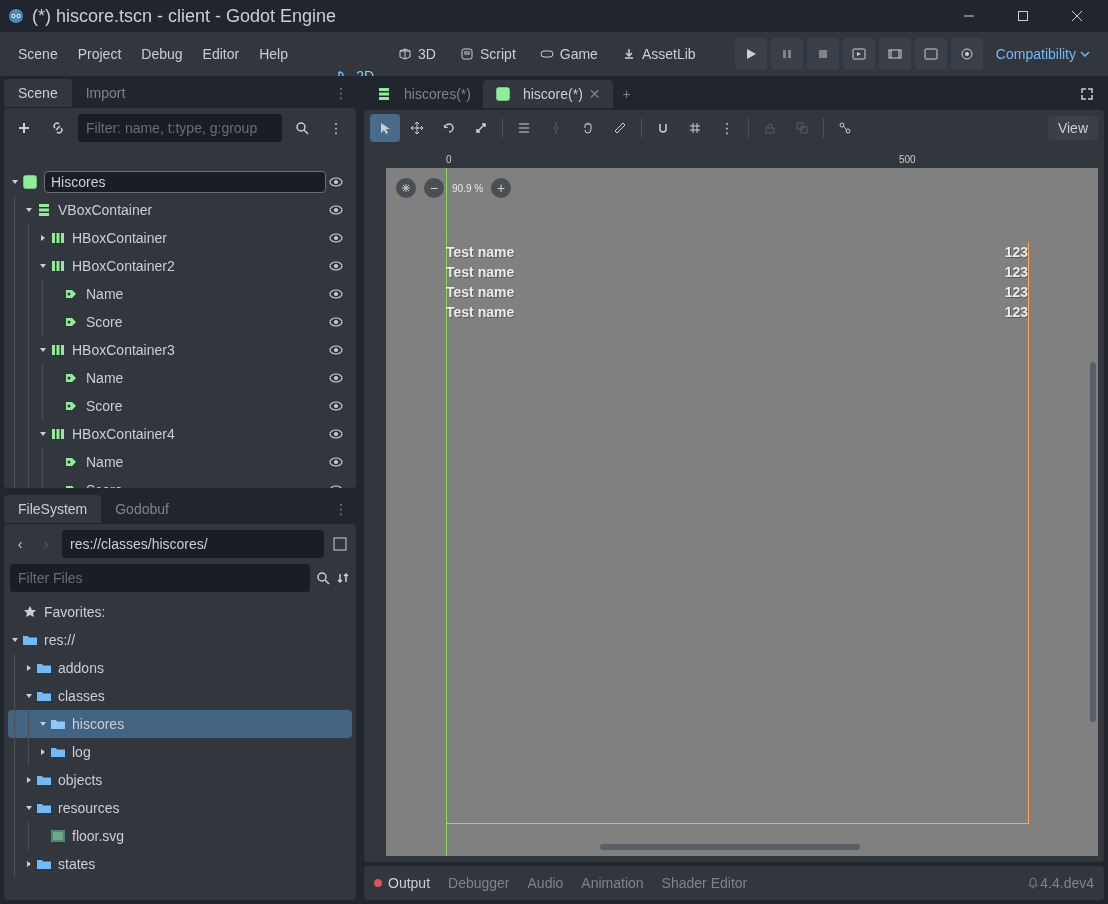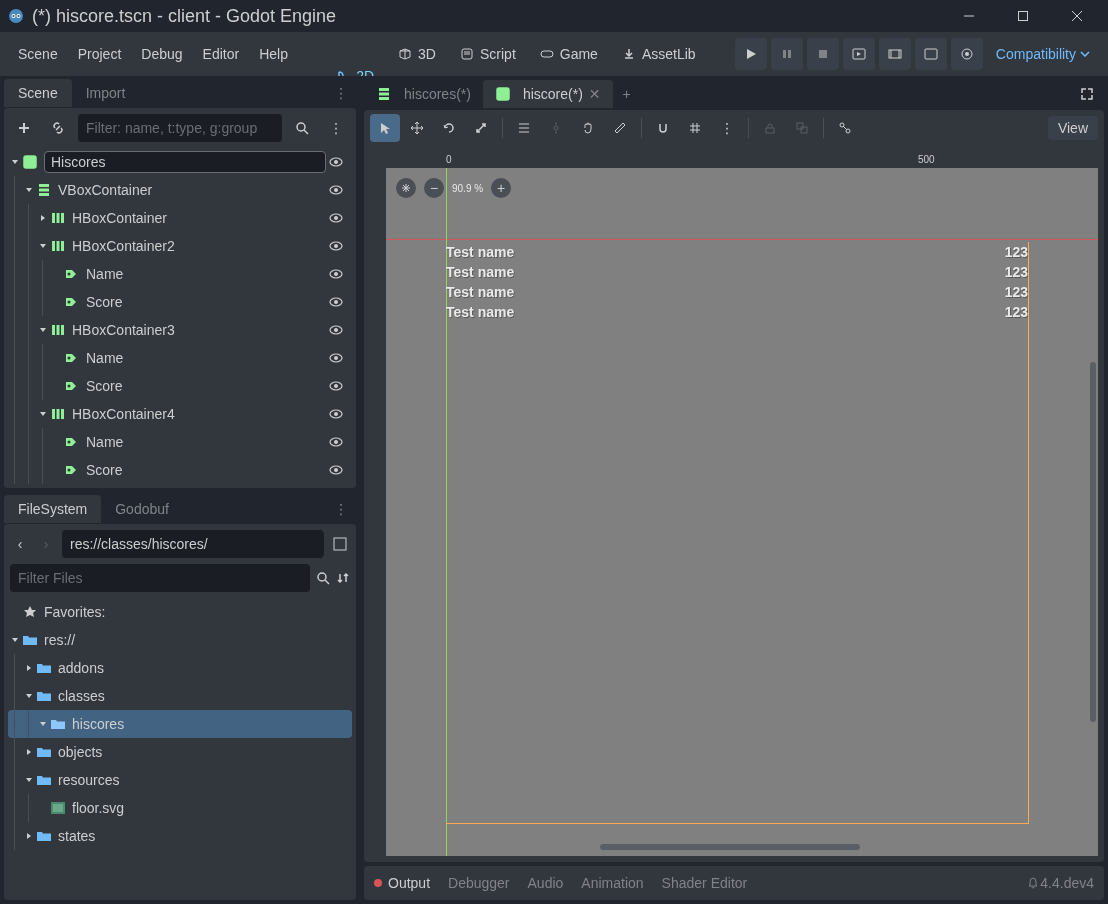--- a/index.html
+++ b/index.html
@@ -16,21 +16,21 @@
 .menubar .mode.active { color: #7dd3fc; margin-top: 44px; }
 .menubar .right { display: flex; align-items: center; gap: 2px; }
 .menubar .play-btn { width: 32px; height: 32px; display: flex; align-items: center; justify-content: center; background: #3a4049; border-radius: 4px; margin: 0 1px; cursor: pointer; }
 .menubar .compat { padding: 6px 10px; color: #70bafa; display: flex; align-items: center; gap: 4px; cursor: pointer; }
 .main { flex: 1; display: flex; min-height: 0; }
 .left-panel { width: 360px; display: flex; flex-direction: column; background: #21262e; }
 .dock-tabs { display: flex; align-items: center; height: 32px; background: #21262e; padding: 2px 4px 0; }
 .dock-tab { padding: 6px 14px; color: #808388; cursor: pointer; border-radius: 4px 4px 0 0; }
 .dock-tab.active { background: #32363d; color: #cdced0; }
 .dock-more { margin-left: auto; padding: 4px 8px; color: #808388; cursor: pointer; }
-.scene-panel { background: #32363d; margin: 0 4px 4px; border-radius: 4px; flex: 1; display: flex; flex-direction: column; min-height: 0; }
+.scene-panel { background: #32363d; margin: 0 4px 4px; border-radius: 4px; flex: 1; display: flex; flex-direction: column; min-height: 0; gap: 20px; }
 .scene-toolbar { display: flex; align-items: center; padding: 6px 6px; gap: 6px; }
 .scene-toolbar .tbtn { width: 28px; height: 28px; display: flex; align-items: center; justify-content: center; cursor: pointer; color: #cdced0; }
 .scene-filter { flex: 1; height: 28px; background: #1a1d23; border: none; border-radius: 4px; padding: 0 8px; color: #cdced0; }
 .scene-filter::placeholder { color: #6a6e74; }
 .tree { flex: 1; overflow-y: auto; padding: 0 4px 4px; }
 .tree-row { display: flex; align-items: center; height: 28px; padding-right: 6px; cursor: pointer; }
 .tree-row.selected .node-label-box { background: #1a1d23; border: 1px solid #6a6e74; border-radius: 4px; padding: 2px 6px; flex: 1; }
 .tree-indent { width: 14px; flex-shrink: 0; }
 .tree-line { width: 14px; height: 28px; flex-shrink: 0; position: relative; }
 .tree-line::before { content: ''; position: absolute; left: 6px; top: 0; bottom: 0; border-left: 1px solid #4a4e55; }
@@ -548,20 +548,33 @@
                 <path d="M2 3 L8 3 L5 7 Z" fill="#cdced0"></path>
               </svg>
             </div>
             <svg width="16" height="14" class="fs-folder-icon">
               <path d="M1 3 L6 3 L7 4.5 L15 4.5 L15 12 L1 12 Z" fill="#8ec8fa"></path>
             </svg>
             <span class="node-label">hiscores</span>
           </div>
           <div class="fs-row">
             <div class="tree-line"></div>
+            <div class="tree-line"></div>
+            <div class="tree-arrow">
+              <svg width="10" height="10">
+                <path d="M3 2 L7 5 L3 8 Z" fill="#cdced0"></path>
+              </svg>
+            </div>
+            <svg width="16" height="14" class="fs-folder-icon">
+              <path d="M1 3 L6 3 L7 4.5 L15 4.5 L15 12 L1 12 Z" fill="#70bafa"></path>
+            </svg>
+            <span class="node-label">log</span>
+          </div>
+          <div class="fs-row">
+            <div class="tree-line"></div>
             <div class="tree-arrow">
               <svg width="10" height="10">
                 <path d="M3 2 L7 5 L3 8 Z" fill="#cdced0"></path>
               </svg>
             </div>
             <svg width="16" height="14" class="fs-folder-icon">
               <path d="M1 3 L6 3 L7 4.5 L15 4.5 L15 12 L1 12 Z" fill="#70bafa"></path>
             </svg>
             <span class="node-label">objects</span>
           </div>
@@ -711,21 +724,21 @@
               <circle cx="10" cy="10" r="2" fill="none" stroke="#cdced0"></circle>
               <line x1="5" y1="5" x2="9" y2="9" stroke="#cdced0"></line>
             </svg>
           </div>
         <div class="vp-view-btn">View</div>
       </div>
       <div class="canvas-area">
         <div class="ruler-corner"></div>
         <div class="ruler-h">
           <span class="ruler-tick-label" style="left:60px">0</span>
-          <span class="ruler-tick-label" style="left:532px">500</span>
+          <span class="ruler-tick-label" style="left:513px">500</span>
         </div>
         <div class="ruler-v"></div>
         <div class="canvas">
           <div class="canvas-origin-x"></div>
           <div class="canvas-origin-y"></div>
           <div class="scene-rect" id="scene-rows">
               <div class="score-row">
                 <span class="score-name">Test name</span>
                 <span class="score-val">123</span>
               </div>

